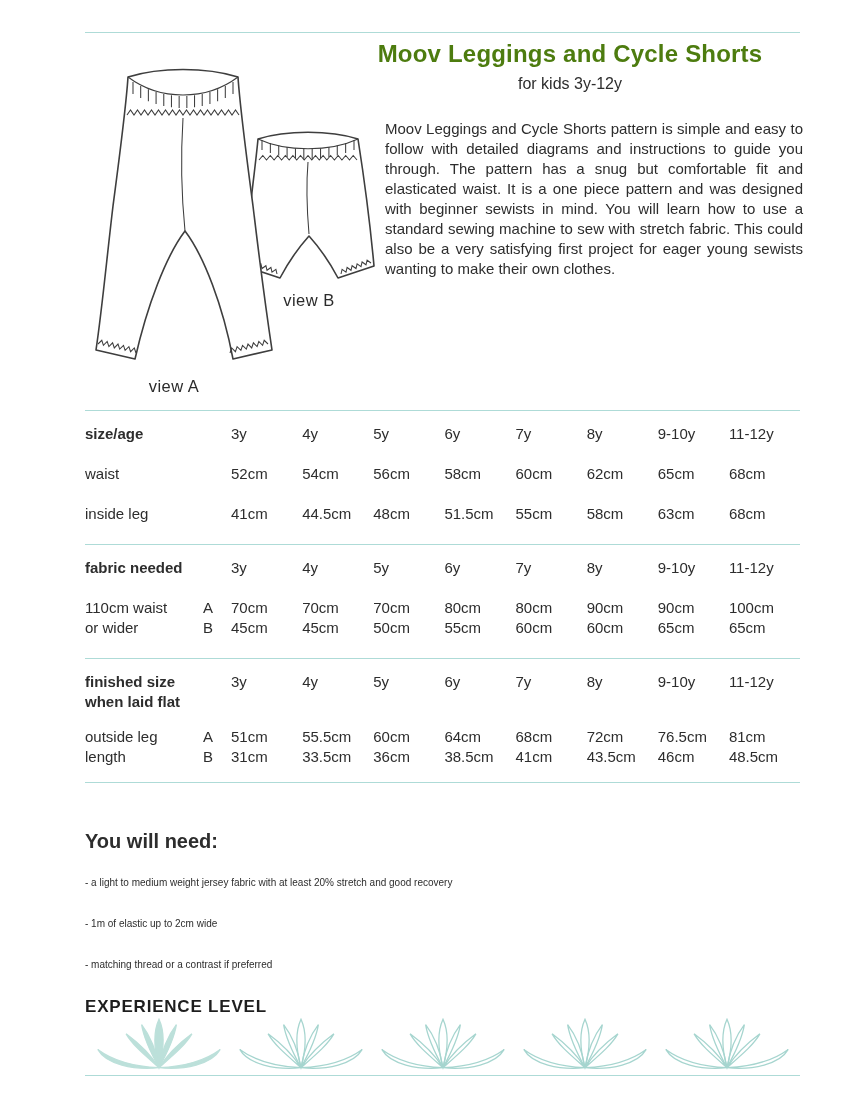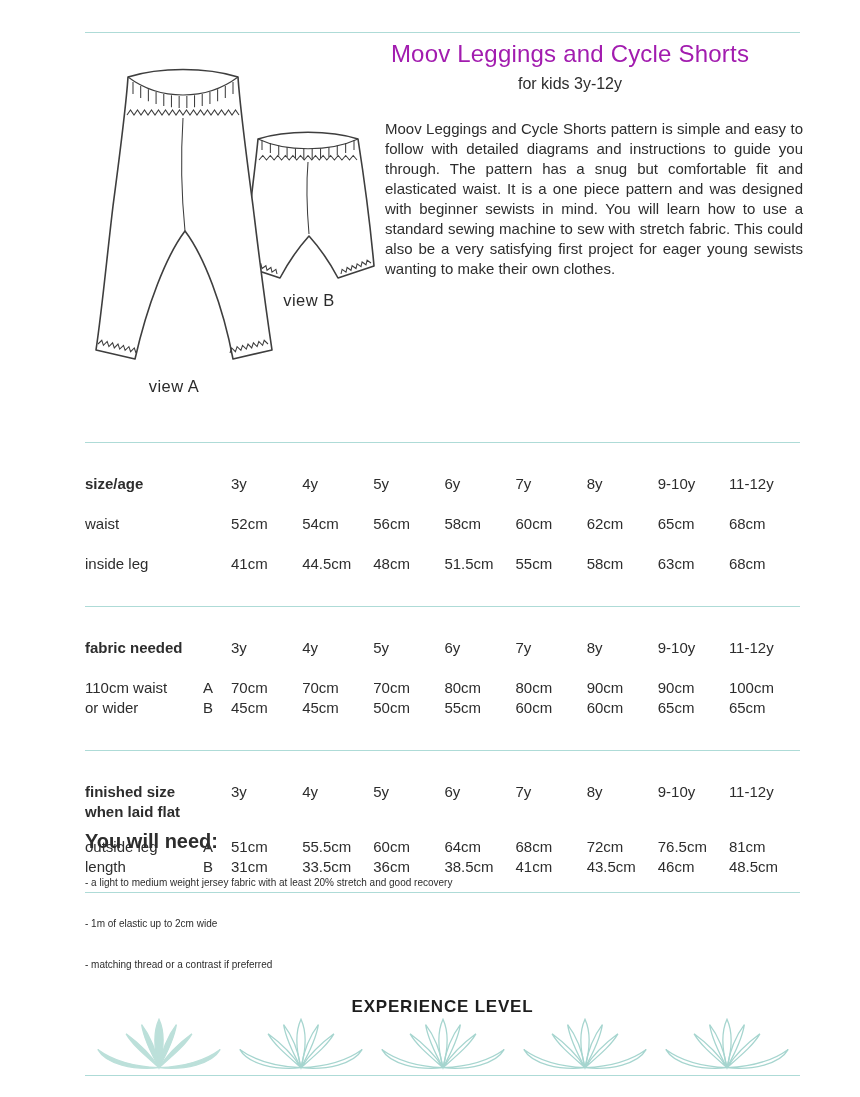--- a/index.html
+++ b/index.html
@@ -18,40 +18,40 @@
   .bottom-rule{top:1075px;}
 
   
   .drawings{position:absolute;left:76px;top:56px;width:312px;height:348px;}
   .drawings .outline{fill:#ffffff;stroke:#3e3e3e;stroke-width:1.6;stroke-linejoin:round;}
   .drawings .detail{fill:none;stroke:#3e3e3e;stroke-width:1.05;}
   .drawings text{font:16.5px "Liberation Sans", sans-serif;fill:#2b2b2b;text-anchor:middle;letter-spacing:.5px;}
 
   
   .head-col{position:absolute;left:385px;top:40px;width:418px;}
-  .title{margin:0 0 0 -48px;width:calc(100% + 48px);font-size:24px;font-weight:normal;text-align:center;letter-spacing:.2px;color:#a21caf;}
+  .title{margin:0 0 0 -48px;width:calc(100% + 48px);font-size:24px;font-weight:bold;text-align:center;letter-spacing:.2px;color:#4d7c0f;}
   .subtitle{margin:7px 0 0 -48px;width:calc(100% + 48px);font-size:16px;text-align:center;}
   .desc{margin:26px 0 0 0;font-size:15px;line-height:20px;text-align:justify;}
   .note{margin:18px 0 0 0;font-size:15px;line-height:20px;text-align:justify;font-weight:bold;}
 
   
   .size-table{position:absolute;left:85px;top:410px;width:715px;border-bottom:1.6px solid var(--teal);}
-  .t-section{border-top:1.6px solid var(--teal);padding-top:31px;margin-top:32px;}
+  .t-section{border-top:1.6px solid var(--teal);padding-top:13px;}
   .t-section:last-child .t-row{margin-bottom:15px;}
   .t-row{display:grid;grid-template-columns:118px 28px repeat(8,1fr);margin-bottom:20px;}
   .t-cell{font-size:15px;line-height:20px;white-space:nowrap;}
   .t-cell.bold{font-weight:bold;}
 
   
   .requirements{position:absolute;left:85px;top:832px;width:715px;}
   .req-heading{font-size:20px;font-weight:bold;line-height:19px;}
   .req-item{margin-top:22px;font-size:10px;line-height:19px;}
 
   
-  .exp-heading{position:absolute;left:85px;top:997px;width:715px;text-align:center;
+  .exp-heading{position:absolute;left:85px;top:997px;width:715px;
     font-size:17px;font-weight:bold;letter-spacing:.8px;color:#1e1e1e;}
   .lotus-row{position:absolute;left:85px;top:1014px;width:715px;display:flex;justify-content:center;align-items:flex-end;gap:14px;}
   .lotus{width:128px;height:58px;display:block;}
   .lotus path{fill:none;stroke:var(--lotus-stroke);stroke-width:1.4;}
   .lotus.filled path{fill:var(--lotus-fill);stroke:var(--lotus-fill);}
 </style>
 </head>
 <body>
 
 <div class="page">

